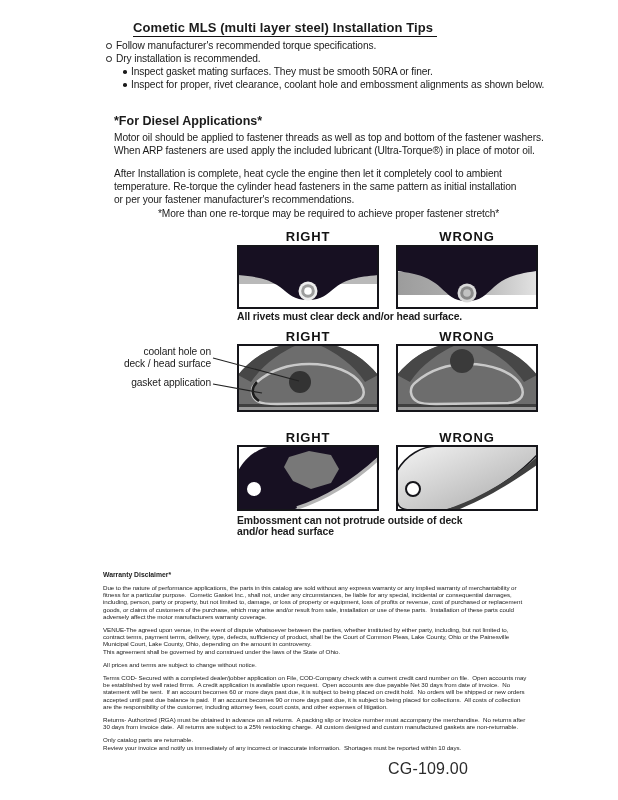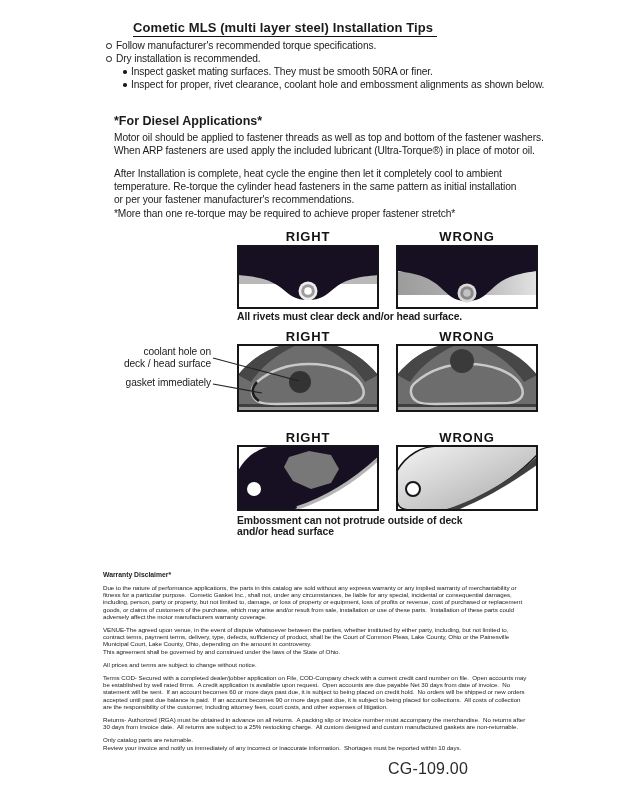--- a/index.html
+++ b/index.html
@@ -62,21 +62,21 @@
     <li class="sub">Inspect gasket mating surfaces.  They must be smooth 50RA or finer.</li>
     <li class="sub">Inspect for proper, rivet clearance, coolant hole and embossment alignments as shown below.</li>
   </ul>
 
   <div class="abs body-par" style="top:131px;">Motor oil should be applied to fastener threads as well as top and bottom of the fastener washers.
 When ARP fasteners are used apply the included lubricant (Ultra-Torque®) in place of motor oil.</div>
   <div class="abs section-head">*For Diesel Applications*</div>
   <div class="abs body-par" style="top:167px;">After Installation is complete, heat cycle the engine then let it completely cool to ambient
 temperature. Re-torque the cylinder head fasteners in the same pattern as initial installation
 or per your fastener manufacturer's recommendations.</div>
-  <div class="abs body-par" style="top:207px;">*More than one re-torque may be required to achieve proper fastener stretch*</div>
+  <div class="abs body-par" style="top:207px;margin-left:44px;">*More than one re-torque may be required to achieve proper fastener stretch*</div>
 
   <div class="abs pair-head" style="left:237px; top:229px;">RIGHT</div>
   <div class="abs pair-head" style="left:396px; top:229px;">WRONG</div>
 
   <div class="panel" style="left:237px; top:245px;">
     <svg viewBox="0 0 142 64" width="142" height="64">
       <rect x="1" y="1" width="140" height="62" fill="#ffffff"></rect>
       <rect x="2" y="30" width="138" height="9" fill="#b9b9b9"></rect>
       <path d="M1,1 H141 V30 C120,32 110,34 99,42 C90,49 85,55 71,55 C57,55 52,49 43,42 C32,34 22,32 1,30 Z" fill="#171022"></path>
       <circle cx="71" cy="46" r="9.5" fill="#ededed"></circle>
@@ -103,21 +103,21 @@
       <rect x="1" y="1" width="140" height="62" fill="none" stroke="#15151a" stroke-width="2"></rect>
     </svg>
   </div>
   <div class="abs caption" style="left:237px; top:311px;">All rivets must clear deck and/or head surface.</div>
 
   <div class="abs pair-head" style="left:237px; top:329px;">RIGHT</div>
   <div class="abs pair-head" style="left:396px; top:329px;">WRONG</div>
 
   <div class="diag-label" style="left: 101px; top: 346px; white-space: pre-line;" style2="">coolant hole on
 deck / head surface</div>
-  <div class="diag-label" style="left: 101px; top: 377px; white-space: pre-line;">gasket immediately</div>
+  <div class="diag-label" style="left: 101px; top: 377px; white-space: pre-line;">gasket application</div>
 
   <div class="panel" style="left:237px; top:344px;">
     <svg viewBox="0 0 142 68" width="142" height="68">
       <rect x="1" y="1" width="140" height="66" fill="#6d6d6d"></rect>
       <path d="M1,1 H46 C30,5 14,15 1,31 Z" fill="#ffffff"></path>
       <path d="M141,1 H96 C112,5 128,15 141,31 Z" fill="#ffffff"></path>
       <path d="M1,31 C14,15 30,5 46,1 L60,1 C44,8 26,20 14,38 Z" fill="#474747"></path>
       <path d="M141,31 C128,15 112,5 96,1 L82,1 C98,8 116,20 128,38 Z" fill="#474747"></path>
       <rect x="1" y="60" width="140" height="3" fill="#3f3f3f"></rect>
       <rect x="1" y="63" width="140" height="4" fill="#9a9a9a"></rect>

